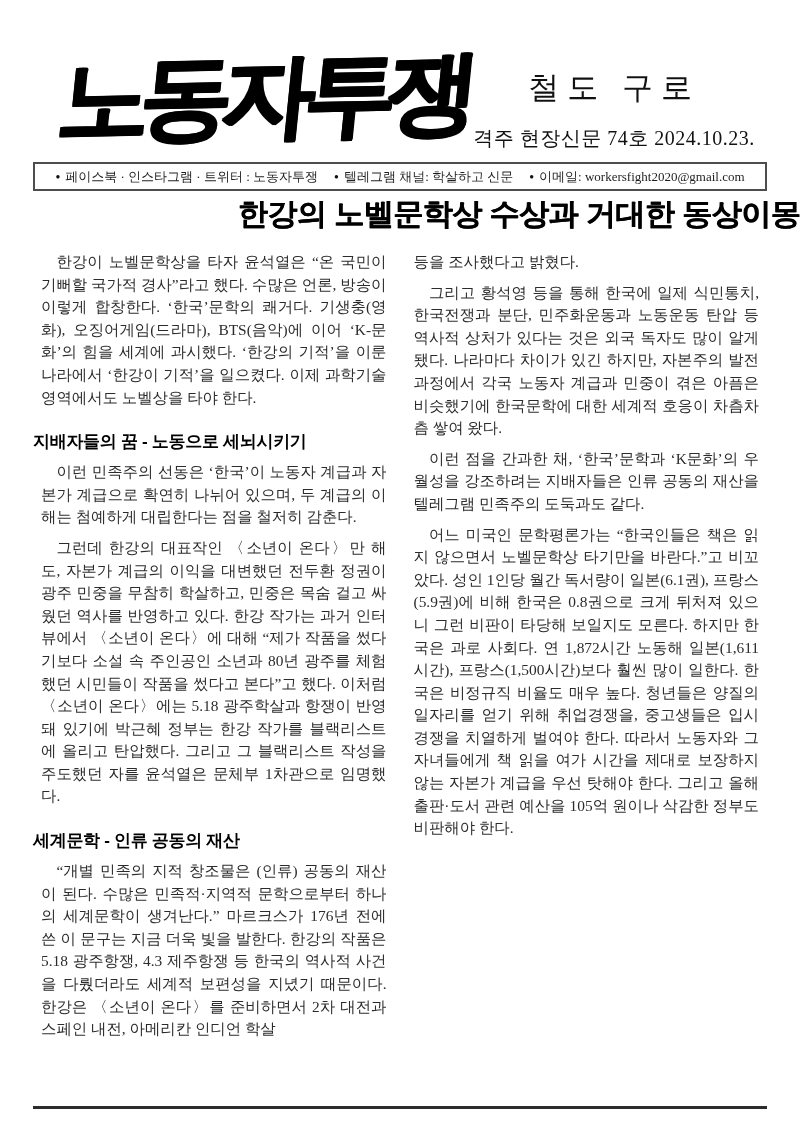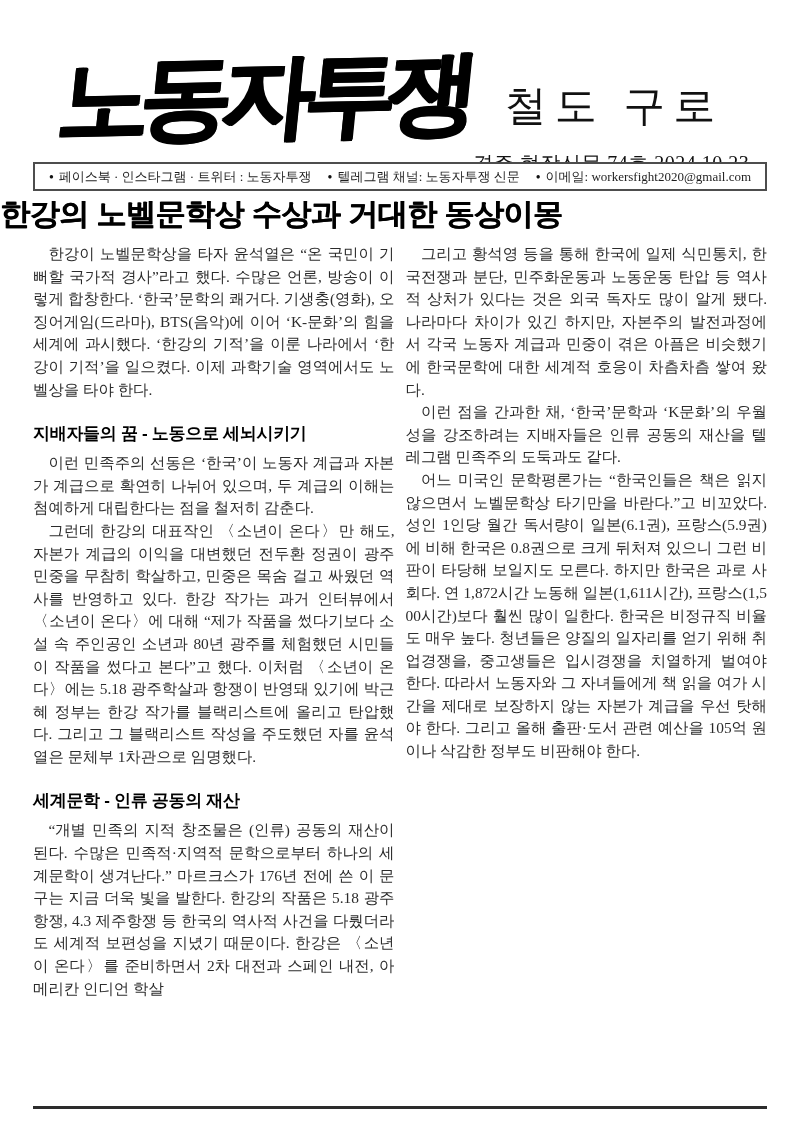--- a/index.html
+++ b/index.html
@@ -32,24 +32,24 @@
     white-space: nowrap;
   }
   .masthead-right {
     position: absolute;
     right: 26px; top: 66px;
     width: 320px;
     text-align: center;
     color: #111;
   }
   .masthead-edition {
-    font-size: 42px;
+    font-size: 31px;
     letter-spacing: 8px;
     font-weight: normal;
-    margin: 12px;
+    margin: 1px;
   }
   .masthead-issue {
     margin-top: 16px;
     font-size: 20px;
     letter-spacing: 0.5px;
   }
 
   
   .info-bar {
     position: absolute;
@@ -66,41 +66,41 @@
     white-space: nowrap;
   }
   .info-item { display: inline-flex; align-items: center; }
   .info-bullet { font-size: 8px; margin-right: 5px; color: #111; }
 
   
   .headline {
     position: absolute;
     top: 194px; left: 0;
     width: 100%;
-    text-align: left;
+    text-align: right;
     font-family: "Liberation Sans", "DejaVu Sans", sans-serif;
     font-weight: 900;
     font-size: 30px;
     letter-spacing: -0.5px;
     color: #000;
     text-shadow: 0.7px 0 0 #000;
     margin: 0;
   }
 
   
   .columns {
     position: absolute;
     top: 243px; left: 33px;
     width: 734px;
     display: flex;
     gap: 11px;
   }
   .column { width: 362px; }
   p.body-p {
-    margin: 0;
+    margin: 8px;
     font-size: 15.4px;
     line-height: 22.6px;
     text-align: justify;
     text-indent: 1em;
     color: #2b2b2b;
     word-break: break-all;
   }
   p.body-p.no-indent { text-indent: 0; }
   h3.section-heading {
     margin: 21px 0 7px 0;
@@ -133,40 +133,41 @@
     </div>
   </div>
 
   <div class="info-bar">
     <span class="info-item">
       <span class="info-bullet">●</span>
       <span>페이스북 · 인스타그램 · 트위터 : 노동자투쟁</span>
     </span>
     <span class="info-item">
       <span class="info-bullet">●</span>
-      <span>텔레그램 채널: 노동자투쟁 신문</span>
+      <span>텔레그램 채널: 학살하고 신문</span>
     </span>
     <span class="info-item">
       <span class="info-bullet">●</span>
       <span>이메일: workersfight2020@gmail.com</span>
     </span>
   </div>
 
   <h1 class="headline">한강의 노벨문학상 수상과 거대한 동상이몽</h1>
 
   <div class="columns">
     <div class="column" id="col-left">
         <p class="body-p">한강이 노벨문학상을 타자 윤석열은 “온 국민이 기뻐할 국가적 경사”라고 했다. 수많은 언론, 방송이 이렇게 합창한다. ‘한국’문학의 쾌거다. 기생충(영화), 오징어게임(드라마), BTS(음악)에 이어 ‘K-문화’의 힘을 세계에 과시했다. ‘한강의 기적’을 이룬 나라에서 ‘한강이 기적’을 일으켰다. 이제 과학기술 영역에서도 노벨상을 타야 한다.</p>
         <h3 class="section-heading">지배자들의 꿈 - 노동으로 세뇌시키기</h3>
         <p class="body-p">이런 민족주의 선동은 ‘한국’이 노동자 계급과 자본가 계급으로 확연히 나뉘어 있으며, 두 계급의 이해는 첨예하게 대립한다는 점을 철저히 감춘다.</p>
         <p class="body-p">그런데 한강의 대표작인 〈소년이 온다〉만 해도, 자본가 계급의 이익을 대변했던 전두환 정권이 광주 민중을 무참히 학살하고, 민중은 목숨 걸고 싸웠던 역사를 반영하고 있다. 한강 작가는 과거 인터뷰에서 〈소년이 온다〉에 대해 “제가 작품을 썼다기보다 소설 속 주인공인 소년과 80년 광주를 체험했던 시민들이 작품을 썼다고 본다”고 했다. 이처럼 〈소년이 온다〉에는 5.18 광주학살과 항쟁이 반영돼 있기에 박근혜 정부는 한강 작가를 블랙리스트에 올리고 탄압했다. 그리고 그 블랙리스트 작성을 주도했던 자를 윤석열은 문체부 1차관으로 임명했다.</p>
         <h3 class="section-heading">세계문학 - 인류 공동의 재산</h3>
         <p class="body-p">“개별 민족의 지적 창조물은 (인류) 공동의 재산이 된다. 수많은 민족적·지역적 문학으로부터 하나의 세계문학이 생겨난다.” 마르크스가 176년 전에 쓴 이 문구는 지금 더욱 빛을 발한다. 한강의 작품은 5.18 광주항쟁, 4.3 제주항쟁 등 한국의 역사적 사건을 다뤘더라도 세계적 보편성을 지녔기 때문이다. 한강은 〈소년이 온다〉를 준비하면서 2차 대전과 스페인 내전, 아메리칸 인디언 학살</p>
       </div>
     <div class="column" id="col-right">
+        <p class="body-p no-indent">등을 조사했다고 밝혔다.</p>
         <p class="body-p">그리고 황석영 등을 통해 한국에 일제 식민통치, 한국전쟁과 분단, 민주화운동과 노동운동 탄압 등 역사적 상처가 있다는 것은 외국 독자도 많이 알게 됐다. 나라마다 차이가 있긴 하지만, 자본주의 발전과정에서 각국 노동자 계급과 민중이 겪은 아픔은 비슷했기에 한국문학에 대한 세계적 호응이 차츰차츰 쌓여 왔다.</p>
         <p class="body-p">이런 점을 간과한 채, ‘한국’문학과 ‘K문화’의 우월성을 강조하려는 지배자들은 인류 공동의 재산을 텔레그램 민족주의 도둑과도 같다.</p>
         <p class="body-p">어느 미국인 문학평론가는 “한국인들은 책은 읽지 않으면서 노벨문학상 타기만을 바란다.”고 비꼬았다. 성인 1인당 월간 독서량이 일본(6.1권), 프랑스(5.9권)에 비해 한국은 0.8권으로 크게 뒤처져 있으니 그런 비판이 타당해 보일지도 모른다. 하지만 한국은 과로 사회다. 연 1,872시간 노동해 일본(1,611시간), 프랑스(1,500시간)보다 훨씬 많이 일한다. 한국은 비정규직 비율도 매우 높다. 청년들은 양질의 일자리를 얻기 위해 취업경쟁을, 중고생들은 입시경쟁을 치열하게 벌여야 한다. 따라서 노동자와 그 자녀들에게 책 읽을 여가 시간을 제대로 보장하지 않는 자본가 계급을 우선 탓해야 한다. 그리고 올해 출판·도서 관련 예산을 105억 원이나 삭감한 정부도 비판해야 한다.</p>
       </div>
   </div>
 
   <div class="bottom-rule"></div>
 
 </div>
 

